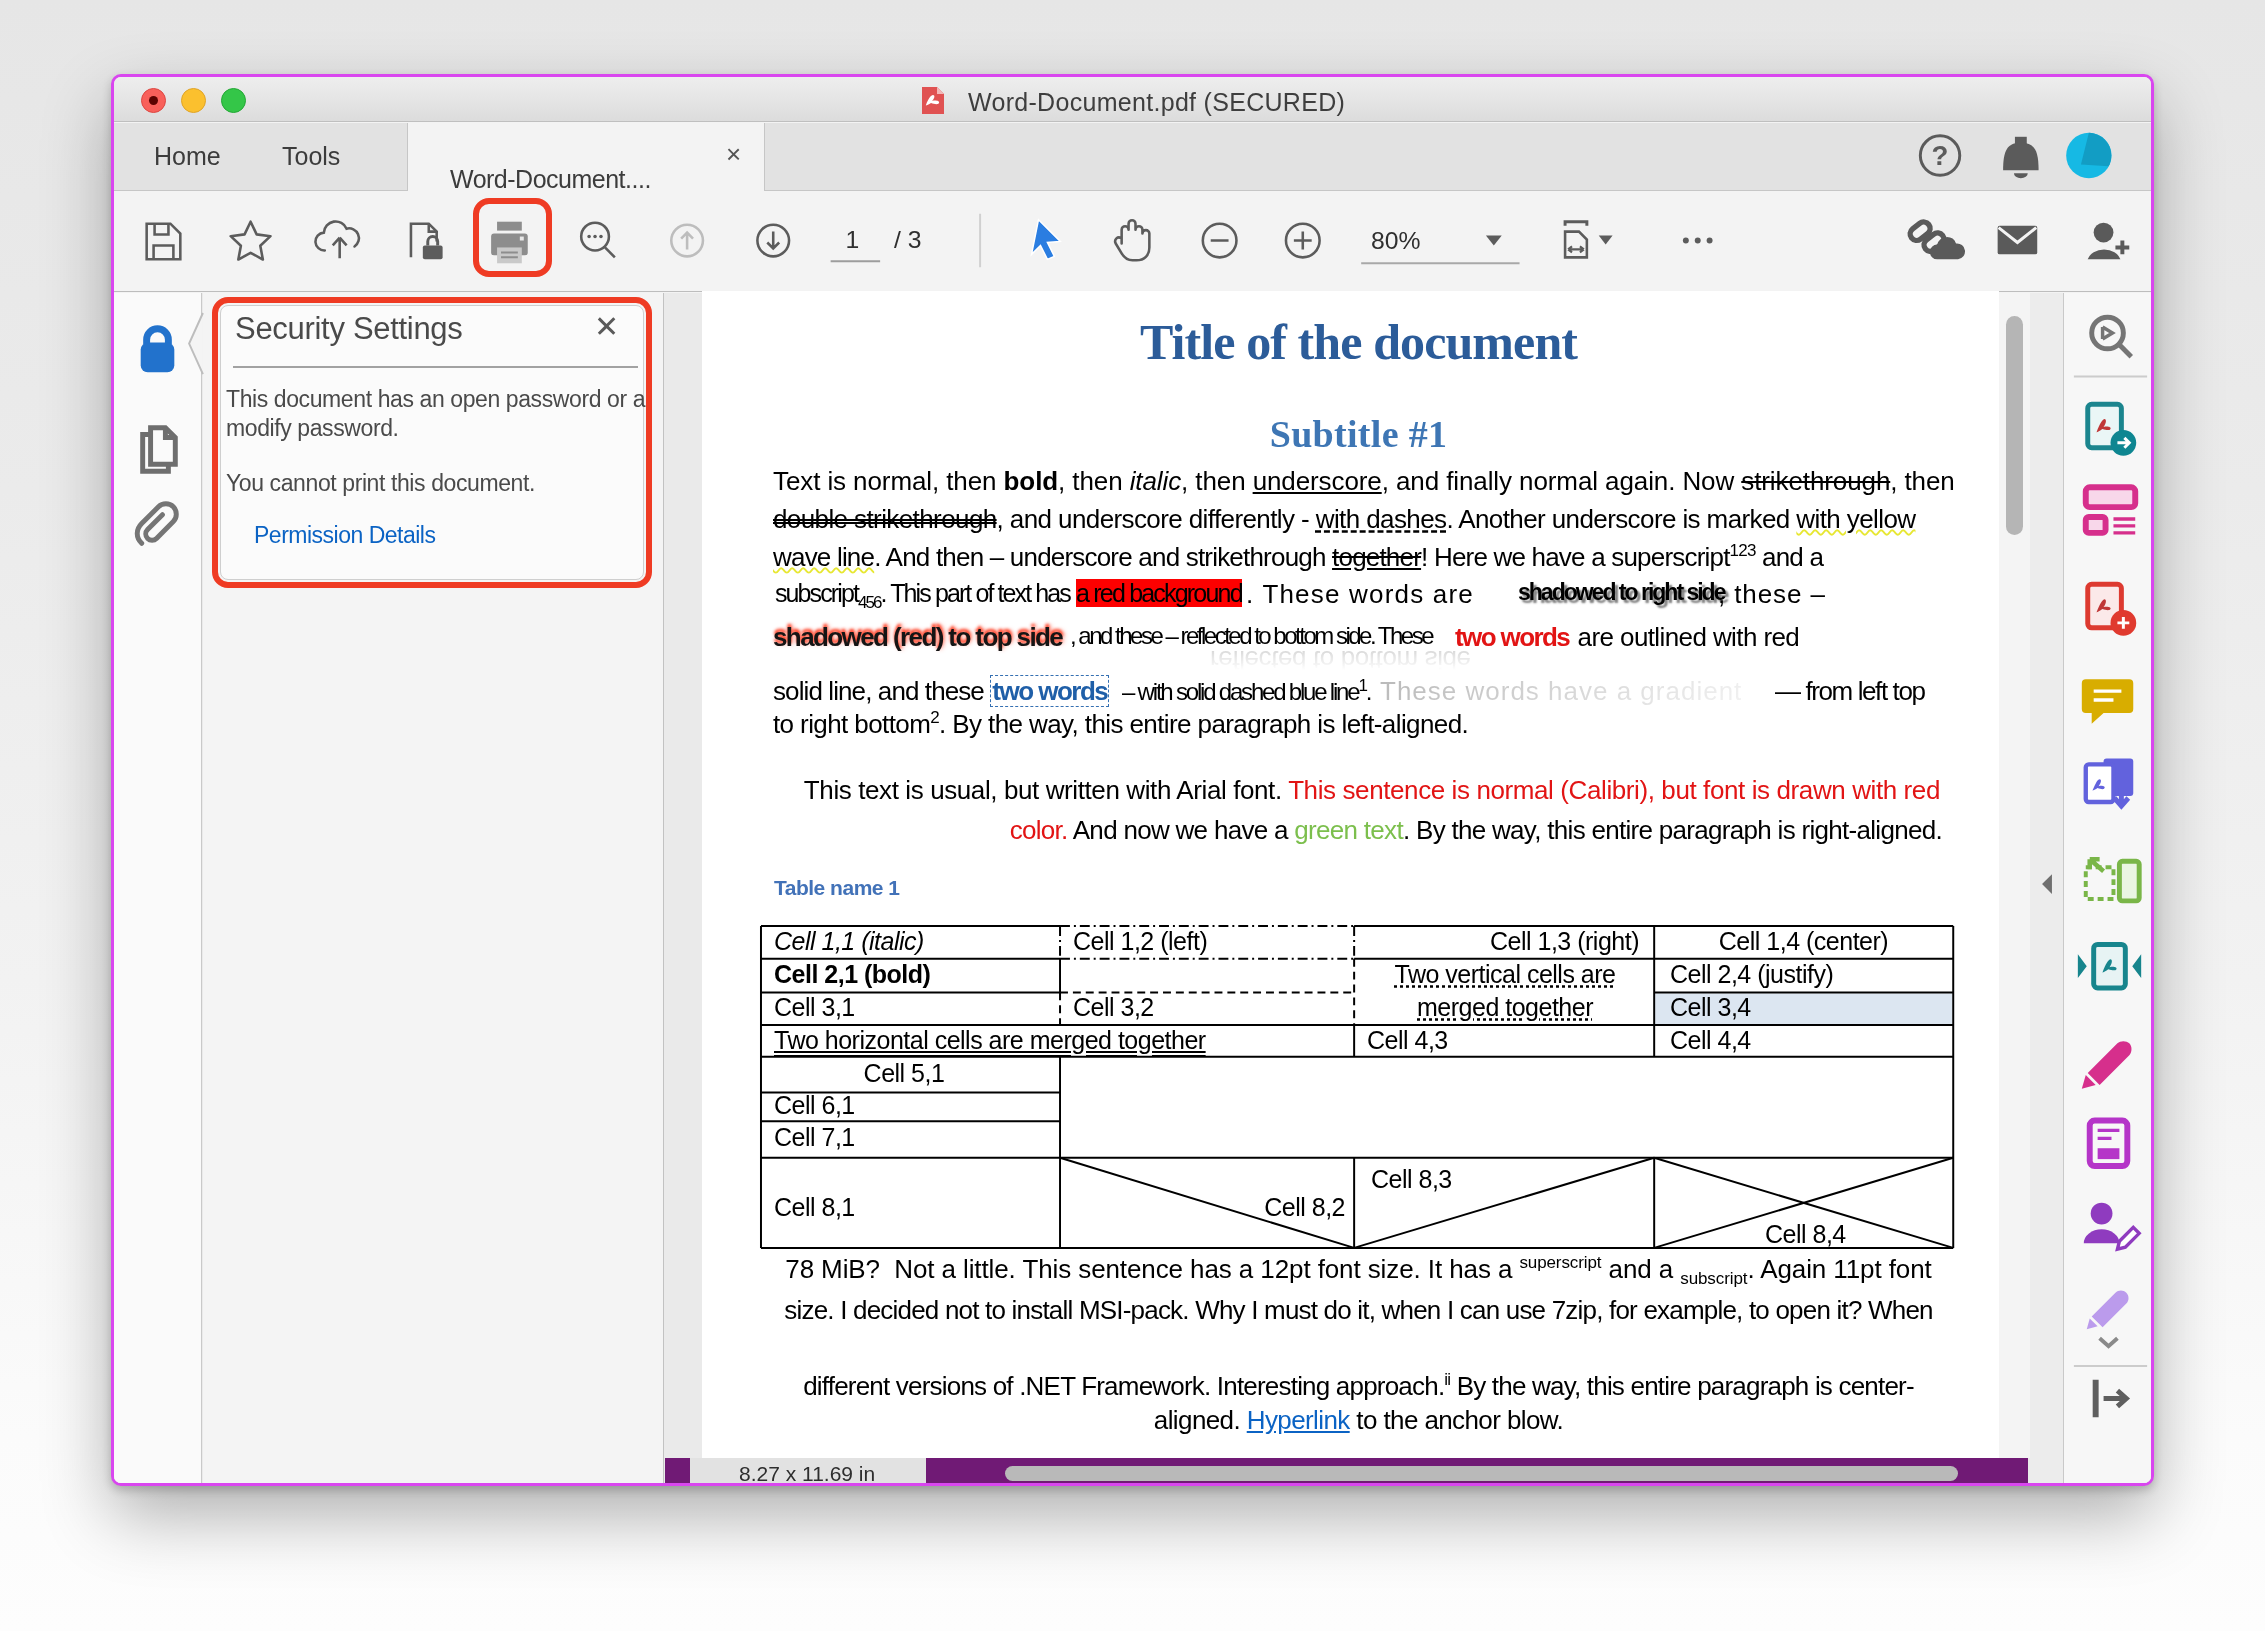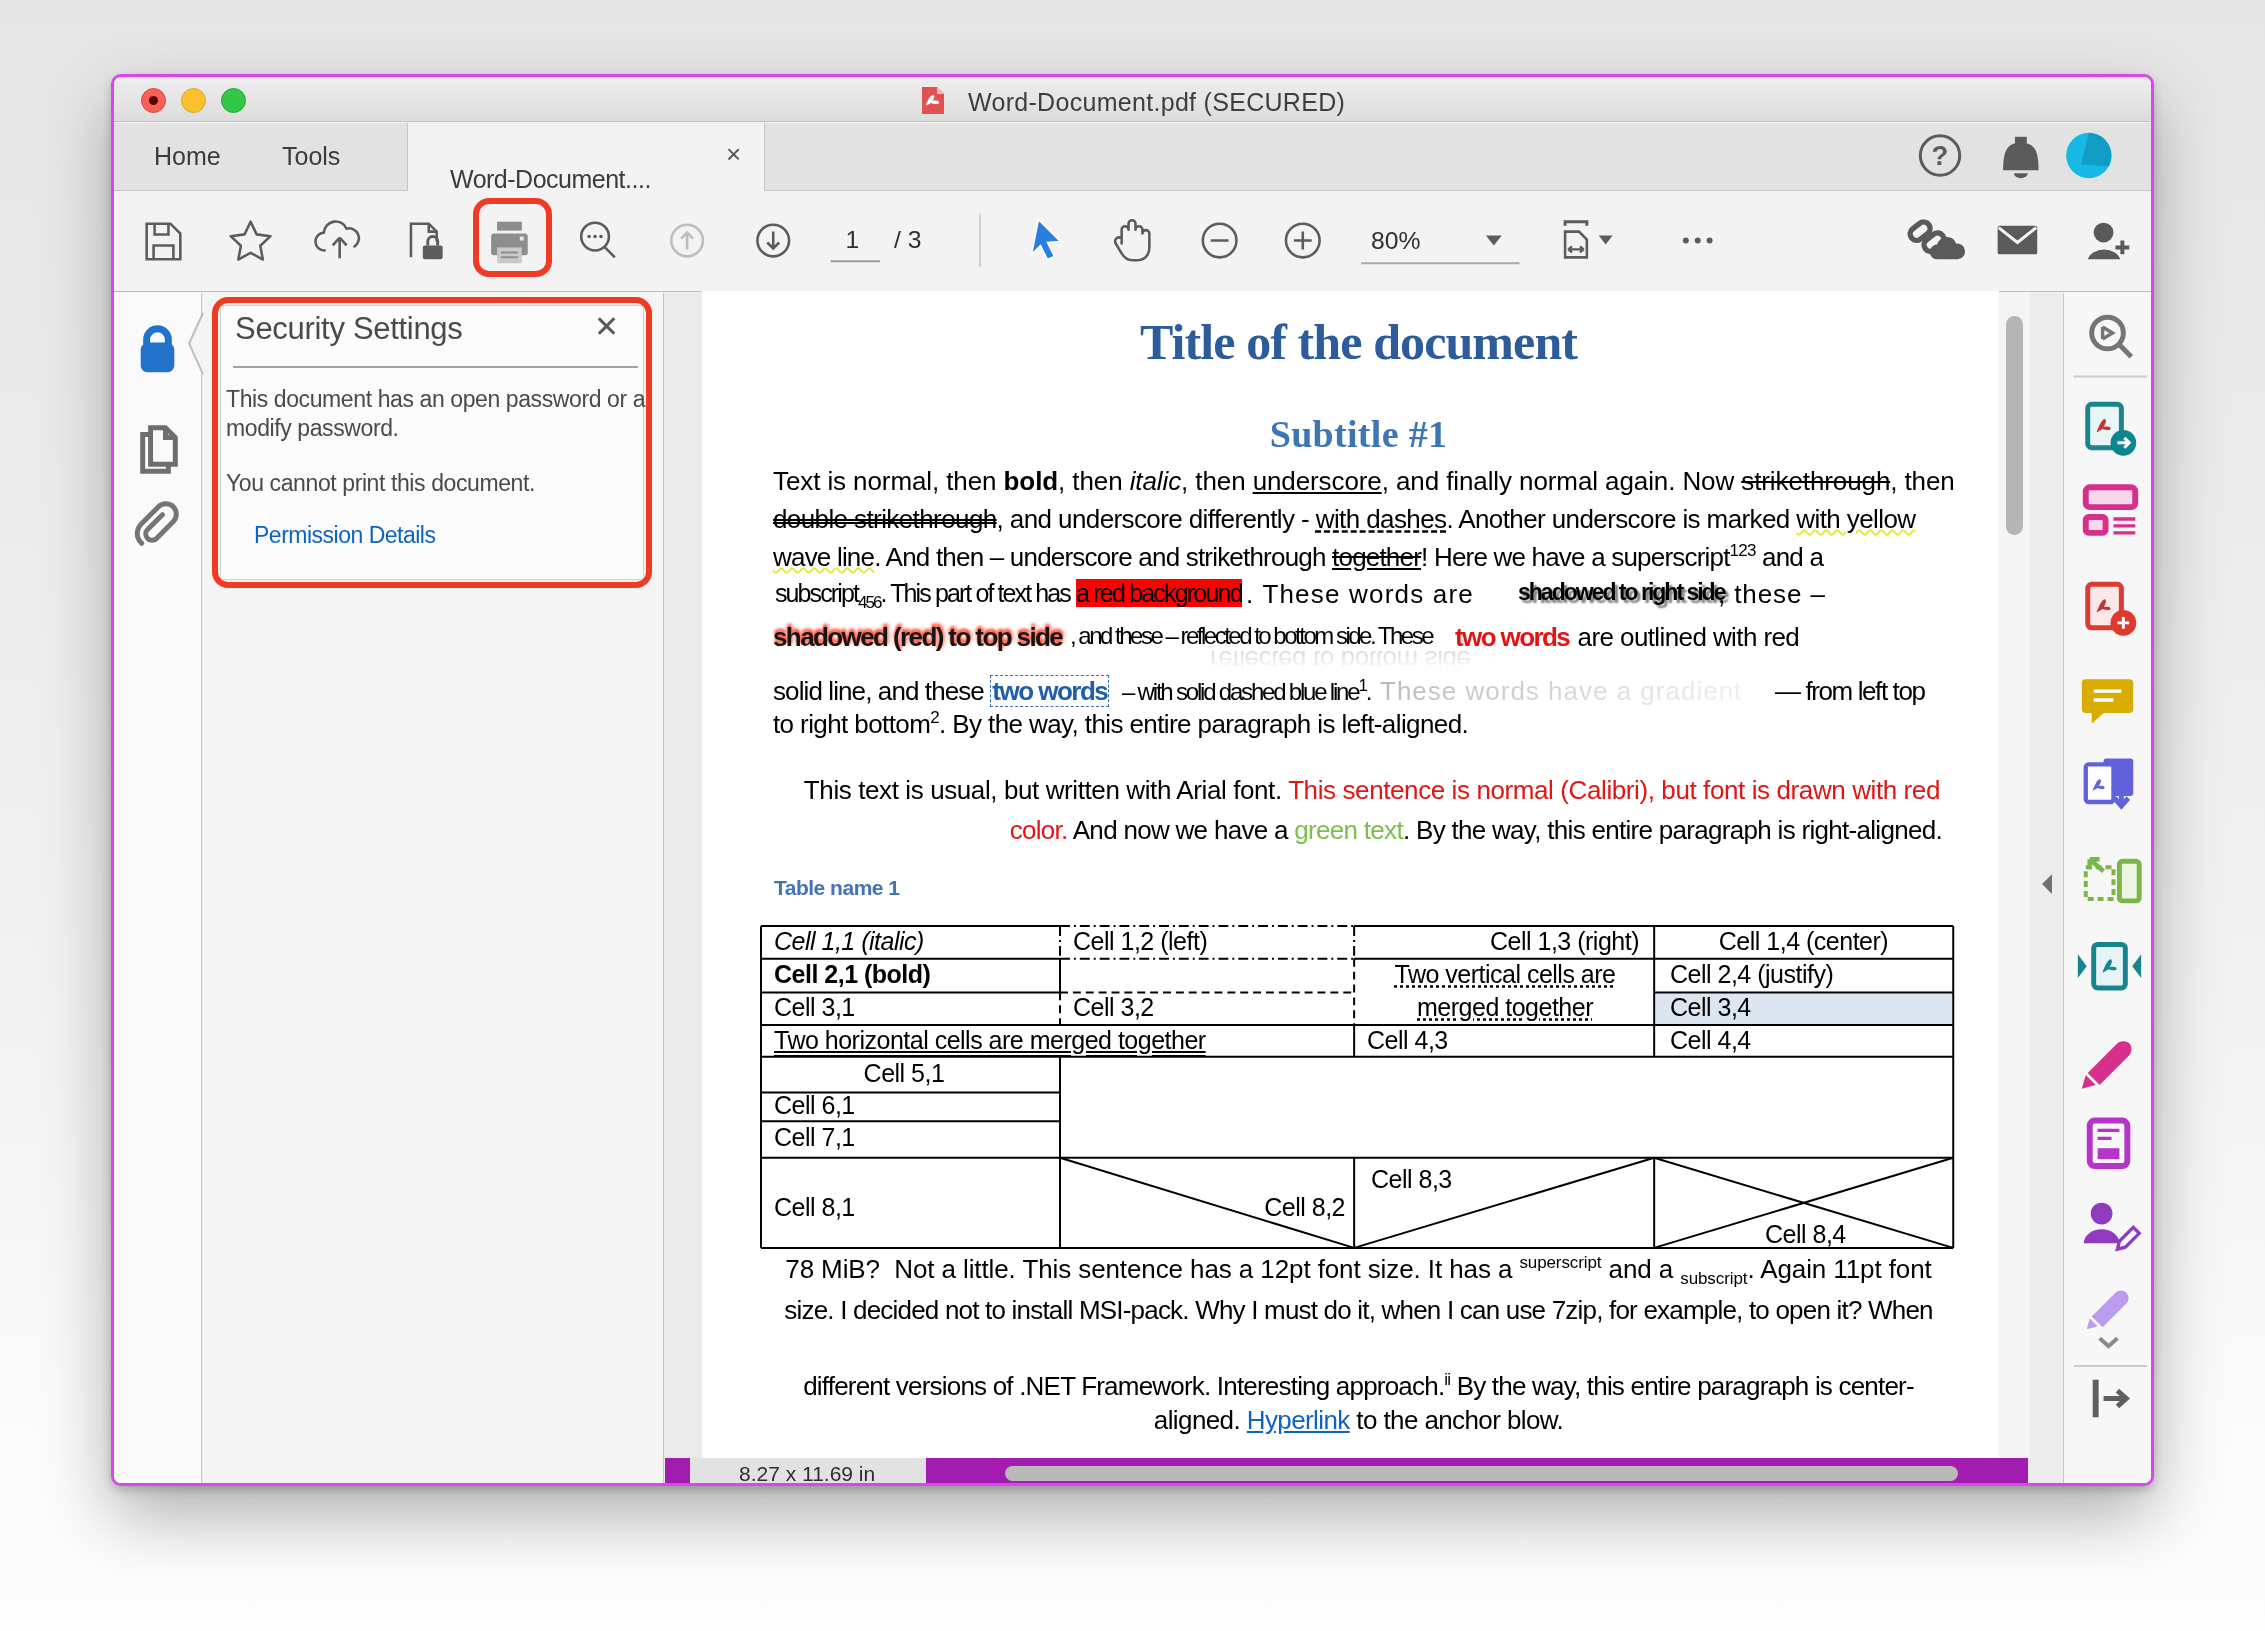--- a/index.html
+++ b/index.html
@@ -35,29 +35,29 @@
 #toolbar { position:absolute; left:0; top:115px; width:100%; height:100px; background:#f3f3f3; border-bottom:1px solid #bdbdbd; }
 
 #content { position:absolute; left:0; top:216px; width:100%; height:1196px; background:#eaeaea; }
 #lstrip { position:absolute; left:0; top:0; width:88px; height:100%; background:#fafafa; border-right:1px solid #c9c9c9; }
 #sidepanel { position:absolute; left:89px; top:0; width:461px; height:100%; background:#f4f4f4; border-right:1px solid #c2c2c2; }
 #docarea { position:absolute; left:551px; top:0; width:1363px; height:100%; background:#eaeaea; border-right:1px solid #c9c9c9;}
 #rstrip { position:absolute; left:1916px; top:0; width:34px; height:100%; background:#ececec; border-right:1px solid #c9c9c9; }
 #rtools { position:absolute; left:1950px; top:0; width:93px; height:100%; background:#f7f7f7; }
 
 #page { position:absolute; left:37px; top:-2px; width:1297px; height:1167px; background:#fff; font-family:"Liberation Sans",sans-serif; }
-#statusbar { position:absolute; left:551px; top:1165px; width:1363px; height:31px; background:#a21caf; }
+#statusbar { position:absolute; left:551px; top:1165px; width:1363px; height:31px; background:#701a75; }
 #sizebadge { position:absolute; left:25px; top:0; width:236px; height:31px; background:#e2e2e2; }
 #sizetxt { position:absolute; left:49px; top:4px; font-size:21px; color:#2e2e2e; }
 #hthumb { position:absolute; left:340px; top:8px; width:953px; height:15px; border-radius:8px; background:#b9b9b9; }
 #vtrack { position:absolute; left:1334px; top:0; width:31px; height:1165px; background:#f4f4f4; }
 #vthumb { position:absolute; left:7px; top:23px; width:17px; height:219px; border-radius:9px; background:#b5b5b5; }
 
 #secpanel { position:absolute; left:17px; top:12px; width:424px; height:275px; background:#fbfbfb;
-  border:1px solid #cfcfcf; border-radius:3px; }
+  border:1px solid #cfcfcf; border-radius:8px; }
 #secpanel h2 { position:absolute; left:14px; top:5px; font-size:31px; font-weight:normal; color:#4a4a4a; letter-spacing:-0.3px; }
 #secx { position:absolute; left:373px; top:3px; font-size:30px; color:#5a5a5a; }
 #sechr { position:absolute; left:12px; top:60px; width:405px; border-top:2px solid #a2a2a2; }
 .sectxt { position:absolute; left:5px; font-size:23px; color:#4a4a4a; line-height:29px; white-space:nowrap; letter-spacing:-0.4px;}
 #seclink { position:absolute; left:33px; top:216px; font-size:23px; color:#0b63c4; letter-spacing:-0.5px; }
 
 .redbox { position:absolute; border:6px solid #ef3b23; border-radius:16px; }
 
 .ln { position:absolute; white-space:nowrap; font-size:26px; color:#000; letter-spacing:-0.4px;}
 .c { left:8px; width:1297px; text-align:center; }

